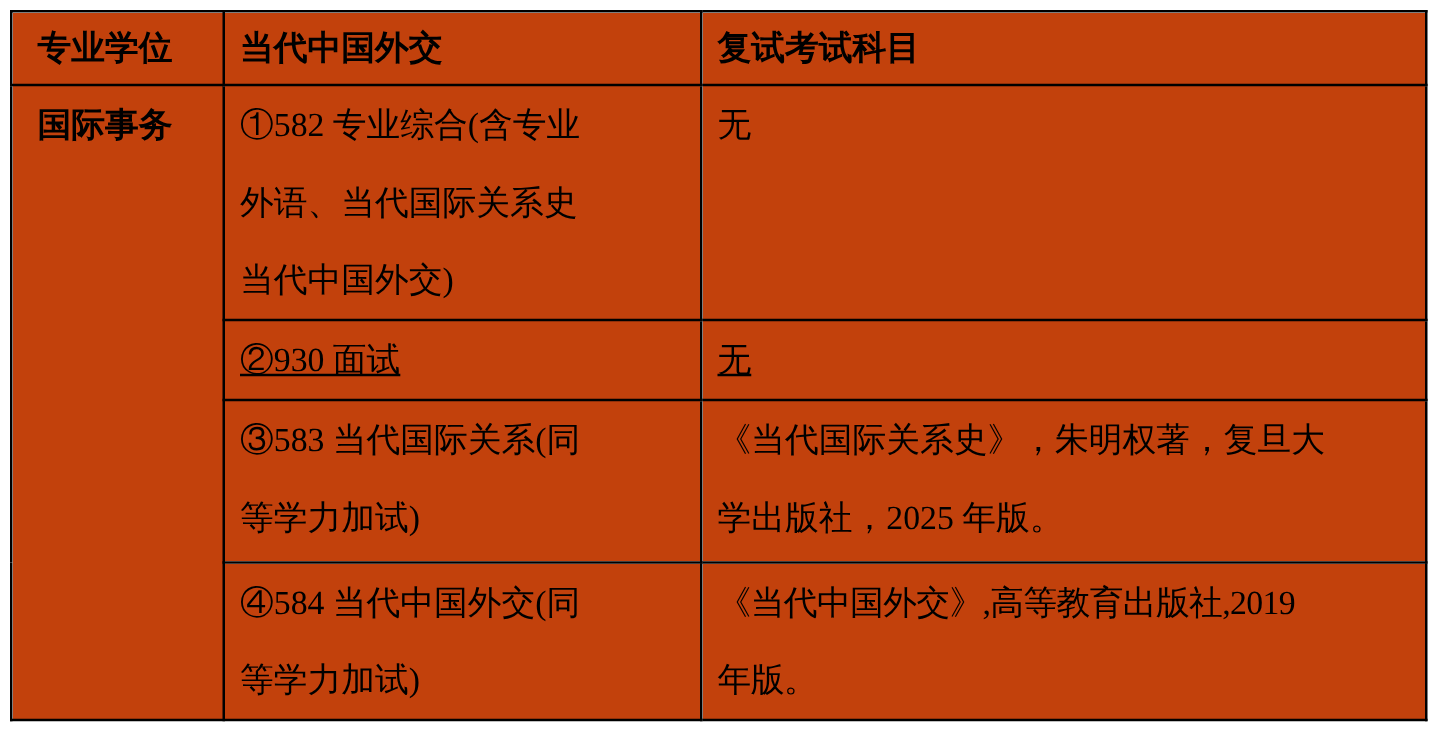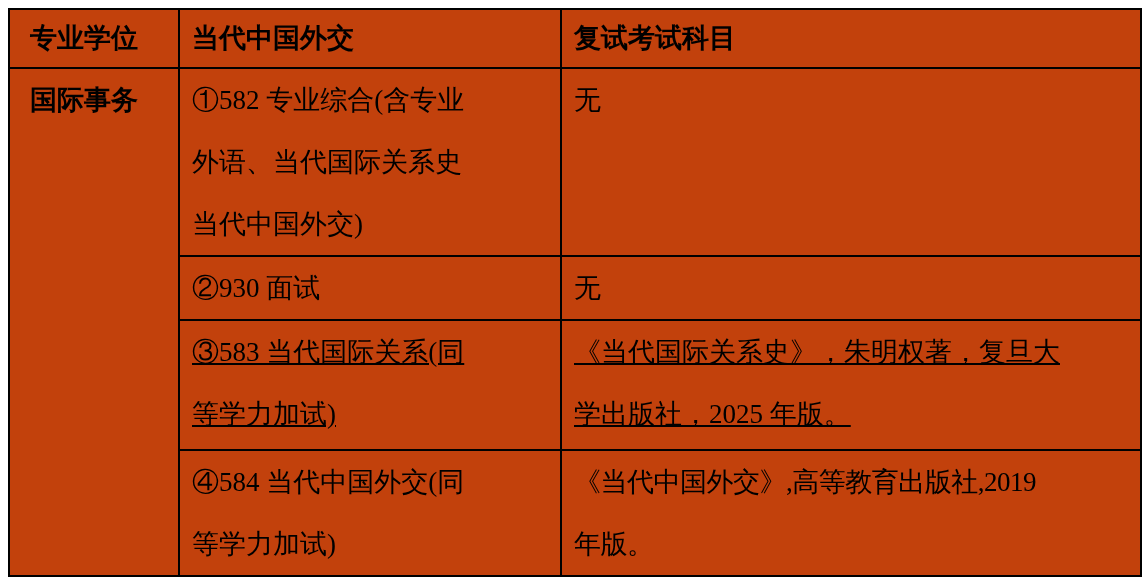--- a/index.html
+++ b/index.html
@@ -49,22 +49,22 @@
   .doc-table td {
     vertical-align: top;
     padding: 0 8px 0 12px;
     line-height: 62px;
     white-space: pre-line;
   }
   .doc-table td.program {
     font-weight: bold;
   }
   tr.r1 { height: 157px; border-radius: 21px; }
-  tr.r2 { height: 57px; }
-  tr.r3 { height: 130px; text-decoration: underline; }
+  tr.r2 { height: 57px; text-decoration: underline; }
+  tr.r3 { height: 130px; }
   tr.r4 { height: 117px; }
   td.tight { letter-spacing: -0.5px; }
 </style>
 </head>
 <body>
 
 <div class="page">
   <table class="doc-table">
     <colgroup>
       <col class="c1">

